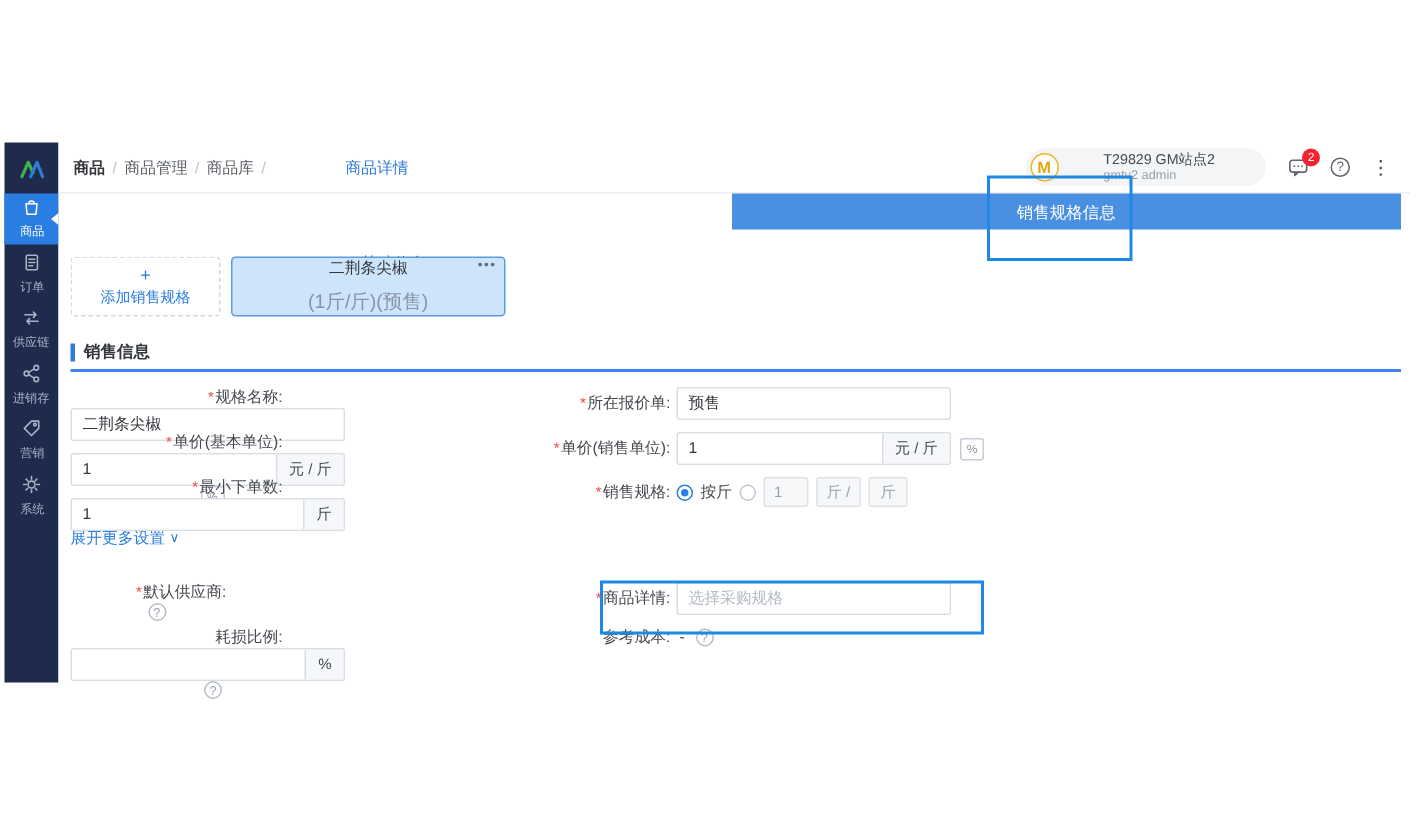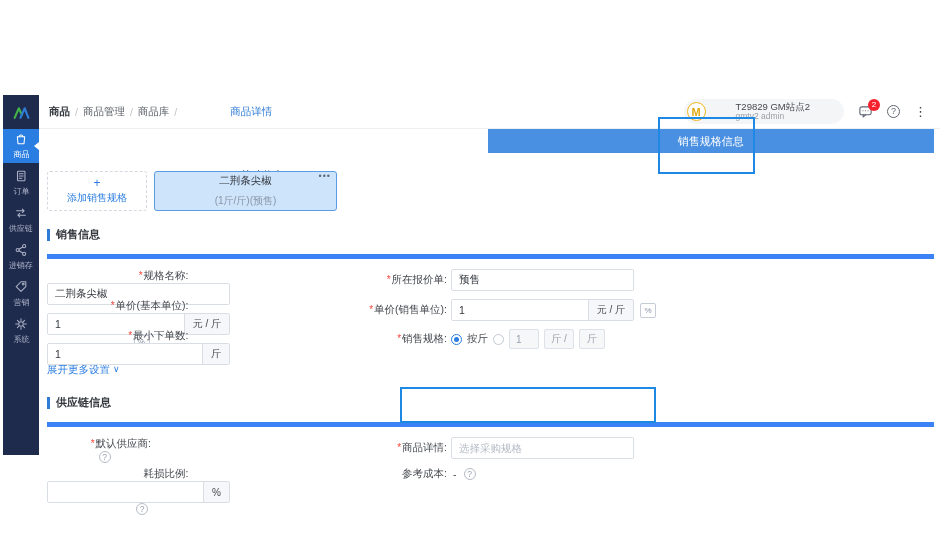--- a/index.html
+++ b/index.html
@@ -54,24 +54,24 @@
   
   .content { padding:18px 6px 0 8px; }
   .cards-row { display:flex; gap:7px; }
   .add-card { width:100px; height:40px; border:1px dashed #d4d9e1; border-radius:3px; color:#2a7de1;
               display:flex; flex-direction:column; align-items:center; justify-content:center; cursor:pointer; background:#fff; }
   .add-card .plus { font-size:12px; line-height:12px; }
   .add-card .add-label { font-size:10px; margin-top:2px; }
   .sel-card { position:relative; width:183px; height:40px; background:#cde4fb; border:1px solid #5b9be4; border-radius:3px;
               display:flex; flex-direction:column; align-items:center; justify-content:center; cursor:pointer; }
   .sel-card .t { font-size:10.5px; color:#33373d; }
-  .sel-card .s { font-size:10px; color:#8a94a6; margin-top:6px; }
+  .sel-card .s { font-size:13px; color:#8a94a6; margin-top:6px; }
   .card-menu { position:absolute; top:-1px; right:5px; font-size:9px; letter-spacing:1px; color:#5f6b7a; cursor:pointer; }
 
-  .section-hd { margin-top:16px; padding-bottom:12px; border-bottom:5px solid #3b82f6; display:flex; align-items:center; }
+  .section-hd { margin-top:16px; padding-bottom:4px; border-bottom:2px solid #3b82f6; display:flex; align-items:center; }
   .section-bar { width:3px; height:12px; background:#2f7cd6; margin-right:6px; }
   .section-title { font-size:11px; font-weight:bold; color:#33373d; }
 
   .form { margin-top:10px; }
   .row { position:relative; height:22px; margin-bottom:8px; }
   .fld { position:absolute; top:0; display:flex; align-items:center; }
   .fld-l { left:0;flex-direction:column; }
   .fld-r { left:292px;justify-content:center; }
   .lbl { display:inline-block; text-align:right; font-size:10.5px; color:#45494f; white-space:nowrap; padding-right:4px; }
   .lbl-l { width:108px; }
@@ -302,24 +302,20 @@
               </span>
             </div>
           </div>
 
           <div class="expand-link">
             <span>展开更多设置</span>
             <span class="chev">∨</span>
           </div>
         </div>
 
-        <div class="section-hd" style="margin-top:6px;">
-          <span class="section-bar"></span>
-          <span class="section-title">供应链信息</span>
-        </div>
 
         <div class="form">
 
           <div class="row">
             <div class="fld fld-l">
               <span class="lbl lbl-l"><i class="req">*</i><span>默认供应商:</span></span>
               <span class="q-icon">?</span>
             </div>
             <div class="fld fld-r">
               <span class="lbl lbl-r"><i class="req">*</i><span>商品详情:</span></span>

